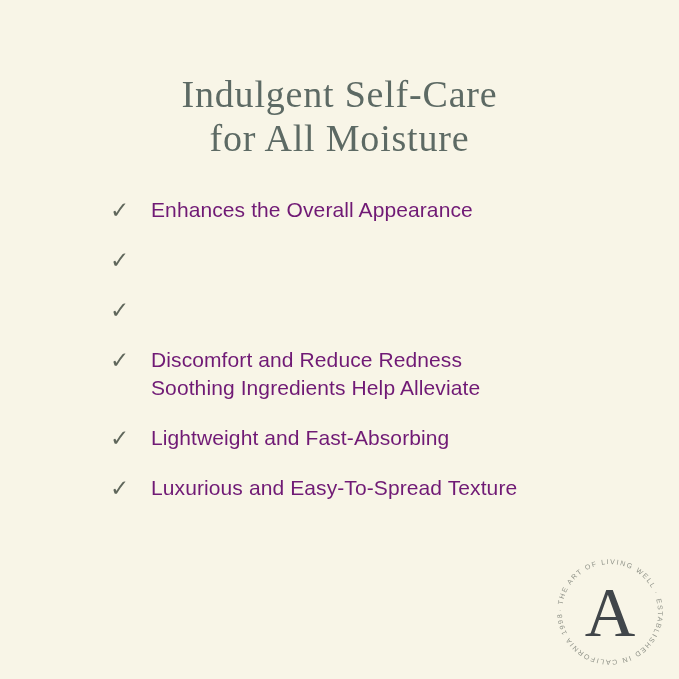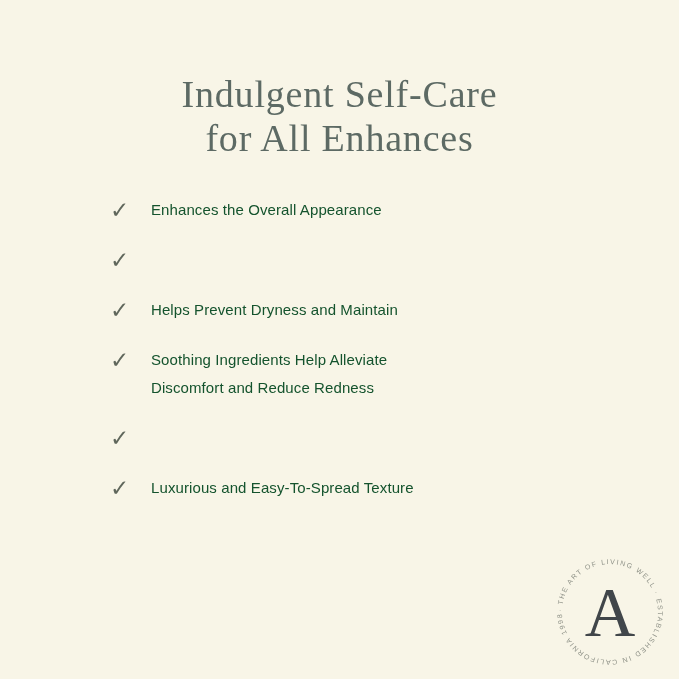--- a/index.html
+++ b/index.html
@@ -39,23 +39,23 @@
   }
   .check {
     flex: 0 0 auto;
     width: 26px;
     margin-right: 15px;
     font-size: 23px;
     line-height: 28px;
     color: #60675c;
   }
   .benefit-text {
-    font-size: 15px;
+    font-size: 21px;
     line-height: 28px;
-    color: #14532d;
+    color: #701a75;
     letter-spacing: 0.1px;
   }
   .benefit-text span { display: block; }
   .badge {
     position: absolute;
     left: 535px;
     top: 537px;
     width: 150px;
     height: 150px;
   }
@@ -72,53 +72,56 @@
     fill: #41464a;
   }
 </style>
 </head>
 <body>
 
 <div class="canvas">
 
   <div class="title">
     <span>Indulgent Self-Care</span>
-    <span>for All Enhances</span>
+    <span>for All Moisture</span>
   </div>
 
   <div class="benefits">
 
     <div class="benefit">
       <span class="check">✓</span>
       <div class="benefit-text">
         <span>Enhances the Overall Appearance</span>
       </div>
     </div>
 
     <div class="benefit">
       <span class="check">✓</span>
     </div>
 
     <div class="benefit">
       <span class="check">✓</span>
       <div class="benefit-text">
-        <span>Helps Prevent Dryness and Maintain</span>
       </div>
     </div>
 
     <div class="benefit">
       <span class="check">✓</span>
       <div class="benefit-text">
+        <span>Discomfort and Reduce Redness</span>
         <span>Soothing Ingredients Help Alleviate</span>
-        <span>Discomfort and Reduce Redness</span>
       </div>
     </div>
 
     <div class="benefit">
       <span class="check">✓</span>
+      <div class="benefit-text">
+        <span>Lightweight and Fast-Absorbing</span>
+        <span></span>
+      </div>
     </div>
 
     <div class="benefit">
       <span class="check">✓</span>
       <div class="benefit-text">
         <span>Luxurious and Easy-To-Spread Texture</span>
         <span></span>
       </div>
     </div>
 

